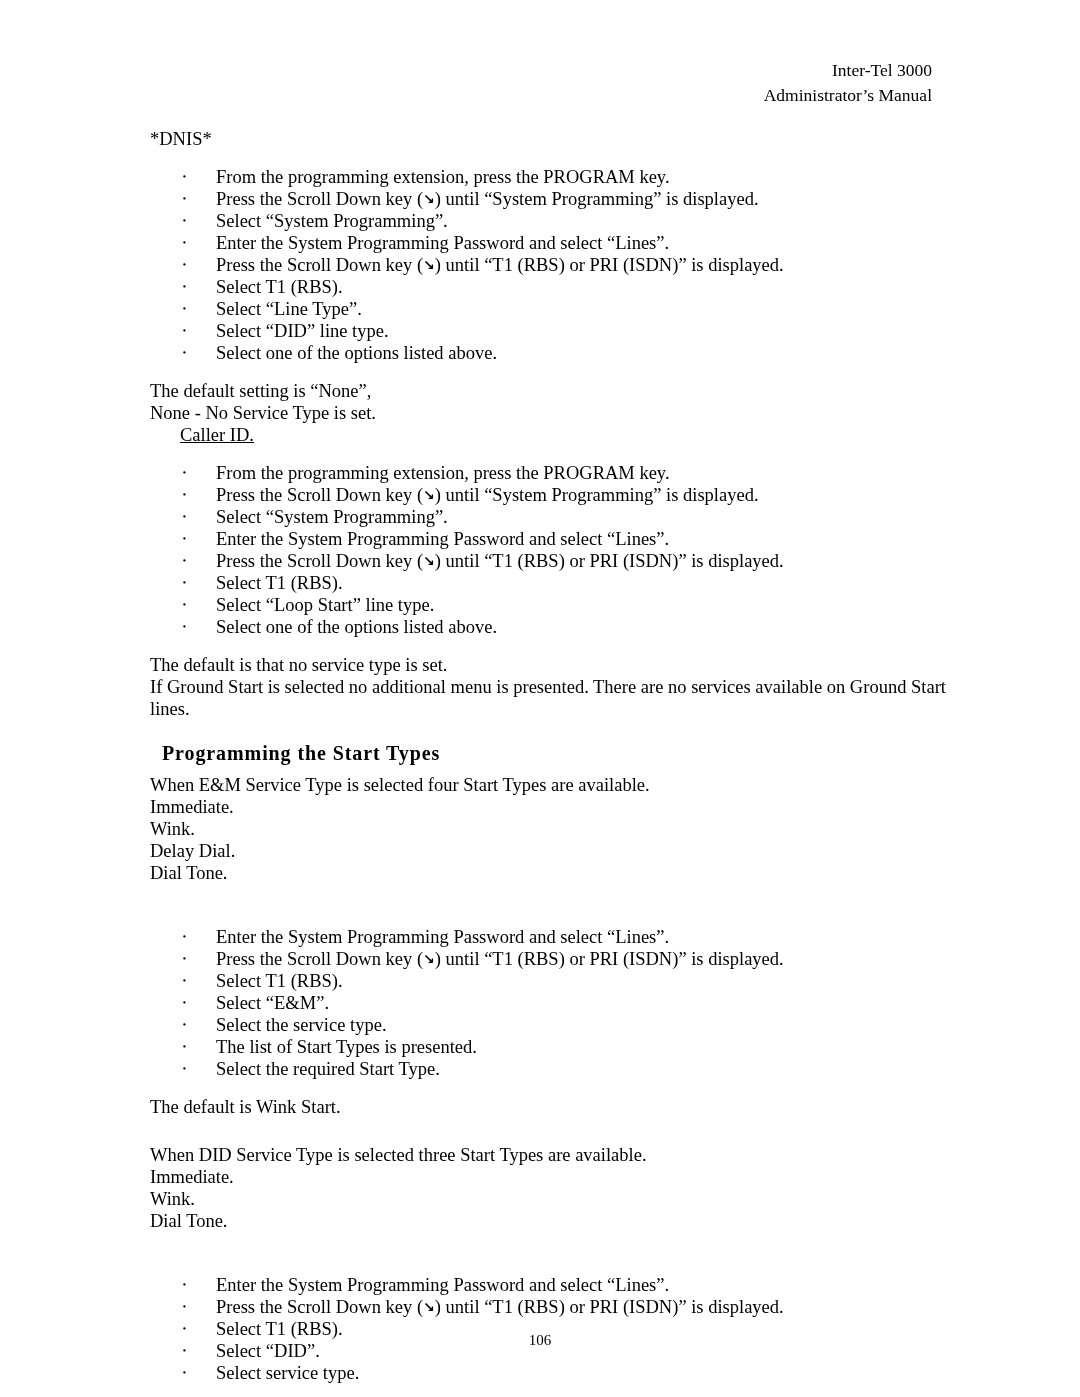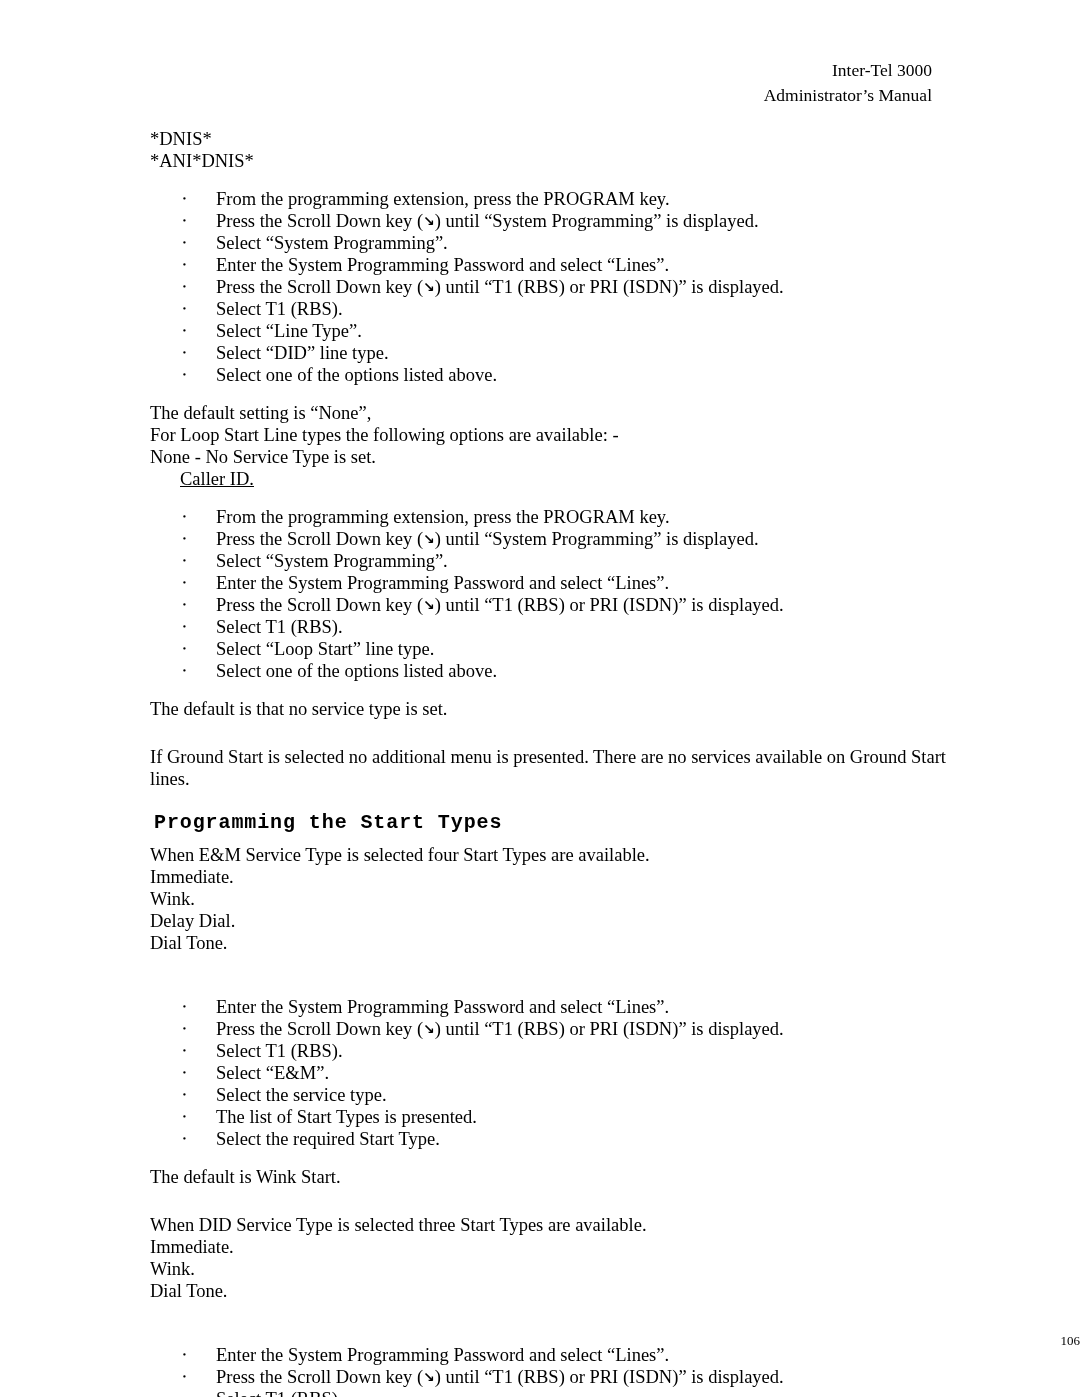--- a/index.html
+++ b/index.html
@@ -60,77 +60,74 @@
   ul.bullets li::before {
     content: "\2219";
     position: absolute;
     left: 16px;
     top: -1px;
     font-size: 20px;
     line-height: 1.19;
   }
   .wrapline {
     white-space: normal;
-    margin-top: 26px;
   }
   h2.section-title {
-    font-family: Liberation Mono, monospace;
+    font-family: Liberation Serif, serif;
     font-size: 20px;
     font-weight: bold;
     letter-spacing: 0.9px;
-    margin: 21px 0 9px 4px;
+    margin: 21px 0 9px 12px;
     padding: 0;
     line-height: 1.2;
   }
   .gap-lg { height: 26px; }
   .arrow-key {
     font-family: "DejaVu Sans", sans-serif;
     font-size: 14px;
     font-weight: bold;
     display: inline-block;
     transform: translateY(-1px);
   }
   .pagenum {
     position: absolute;
     bottom: 48px;
     left: 0;
     width: 1080px;
-    text-align: right;
-    font-size: 13px;
+    text-align: center;
+    font-size: 15px;
   }
 </style>
 </head>
 <body>
 
 <div class="page">
 
   <div class="header">
     <div>Inter-Tel 3000</div>
     <div>Administrator’s Manual</div>
   </div>
 
   <div class="content">
 
     <p class="plain">*DNIS*</p>
-    <p class="plain">*ANI*DNIS*</p>
 
     <ul class="bullets" id="list1">
         <li><span>From the programming extension, press the PROGRAM key.</span></li>
         <li><span>Press the Scroll Down key (</span><span class="arrow-key">↘</span><span>) until “System Programming” is displayed.</span></li>
         <li><span>Select “System Programming”.</span></li>
         <li><span>Enter the System Programming Password and select “Lines”.</span></li>
         <li><span>Press the Scroll Down key (</span><span class="arrow-key">↘</span><span>) until “T1 (RBS) or PRI (ISDN)” is displayed.</span></li>
         <li><span>Select T1 (RBS).</span></li>
         <li><span>Select “Line Type”.</span></li>
         <li><span>Select “DID” line type.</span></li>
         <li><span>Select one of the options listed above.</span></li>
       </ul>
 
     <p class="plain">The default setting is “None”,</p>
-    <p class="plain">For Loop Start Line types the following options are available: -</p>
     <p class="plain">None - No Service Type is set.</p>
     <p class="plain indent-plain">Caller ID.</p>
 
     <ul class="bullets" id="list2">
         <li><span>From the programming extension, press the PROGRAM key.</span></li>
         <li><span>Press the Scroll Down key (</span><span class="arrow-key">↘</span><span>) until “System Programming” is displayed.</span></li>
         <li><span>Select “System Programming”.</span></li>
         <li><span>Enter the System Programming Password and select “Lines”.</span></li>
         <li><span>Press the Scroll Down key (</span><span class="arrow-key">↘</span><span>) until “T1 (RBS) or PRI (ISDN)” is displayed.</span></li>
         <li><span>Select T1 (RBS).</span></li>

